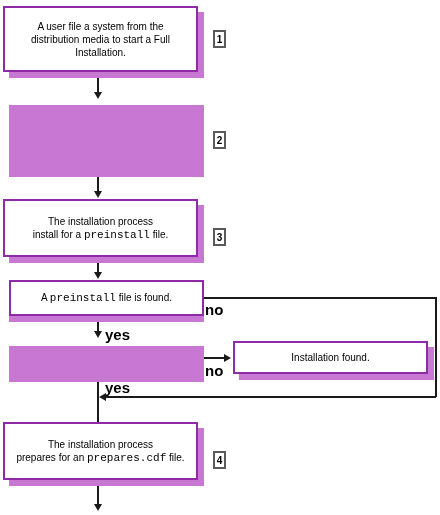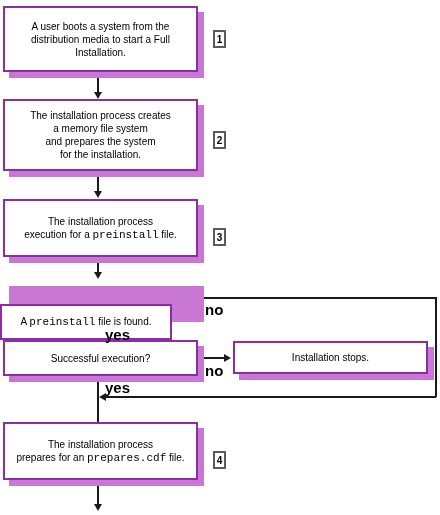--- a/index.html
+++ b/index.html
@@ -84,82 +84,71 @@
   }
 </style>
 </head>
 <body>
 
 <div id="canvas">
 
   <div class="shadow" style="left:9px;top:12px;width:195px;height:66px;"></div>
   <div class="node" style="left:3px;top:6px;width:195px;height:66px;">
     <span class="txt">
-      <span>A user boots a system from the</span><br>
+      <span>A user file a system from the</span><br>
       <span>distribution media to start a Full Installation.</span>
     </span>
   </div>
   <div class="badge" style="left:213px;top:30px;">1</div>
 
   <div class="vline" style="left:97px;top:78px;height:17px;"></div>
   <div class="arrow-down" style="left:94px;top:92px;"></div>
 
   <div class="shadow" style="left:9px;top:105px;width:195px;height:72px;"></div>
-  <div class="node" style="left:3px;top:99px;width:195px;height:72px;">
-    <span class="txt">
-      <span>The installation process creates</span><br>
-      <span>a memory file system</span><br>
-      <span>and prepares the system</span><br>
-      <span>for the installation.</span>
-    </span>
-  </div>
   <div class="badge" style="left:213px;top:131px;">2</div>
 
   <div class="vline" style="left:97px;top:177px;height:17px;"></div>
   <div class="arrow-down" style="left:94px;top:191px;"></div>
 
   <div class="shadow" style="left:9px;top:205px;width:195px;height:58px;"></div>
   <div class="node" style="left:3px;top:199px;width:195px;height:58px;">
     <span class="txt">
       <span>The installation process</span><br>
-      <span>execution for a </span><span class="mono">preinstall</span><span> file.</span>
+      <span>install for a </span><span class="mono">preinstall</span><span> file.</span>
     </span>
   </div>
   <div class="badge" style="left:213px;top:228px;">3</div>
 
   <div class="vline" style="left:97px;top:263px;height:12px;"></div>
   <div class="arrow-down" style="left:94px;top:272px;"></div>
 
   <div class="shadow" style="left:9px;top:286px;width:195px;height:36px;"></div>
-  <div class="node" style="left:0;top:280px;width:172px;height:36px;margin-top:24px;">
+  <div class="node" style="left:9px;top:280px;width:195px;height:36px;">
     <span class="txt">
       <span>A </span><span class="mono">preinstall</span><span> file is found.</span>
     </span>
   </div>
 
   <div class="hline" style="left:198px;top:297px;width:239px;"></div>
   <div class="vline" style="left:435px;top:297px;height:100px;"></div>
   <div class="edge-label" style="left:205px;top:301px;">no</div>
 
   <div class="vline" style="left:97px;top:322px;height:12px;"></div>
   <div class="arrow-down" style="left:94px;top:331px;"></div>
   <div class="edge-label" style="left:105px;top:326px;">yes</div>
 
   <div class="shadow" style="left:9px;top:346px;width:195px;height:36px;"></div>
-  <div class="node" style="left:3px;top:340px;width:195px;height:36px;">
-    <span class="txt">Successful execution?</span>
-  </div>
 
   <div class="hline" style="left:198px;top:357px;width:28px;"></div>
   <div class="arrow-right" style="left:224px;top:354px;"></div>
   <div class="edge-label" style="left:205px;top:362px;">no</div>
 
   <div class="shadow" style="left:239px;top:347px;width:195px;height:33px;"></div>
   <div class="node" style="left:233px;top:341px;width:195px;height:33px;">
-    <span class="txt">Installation stops.</span>
+    <span class="txt">Installation found.</span>
   </div>
 
   <div class="vline" style="left:97px;top:376px;height:66px;"></div>
   <div class="edge-label" style="left:105px;top:379px;">yes</div>
 
   <div class="hline" style="left:104px;top:396px;width:332px;"></div>
   <div class="arrow-left" style="left:99px;top:393px;"></div>
 
   <div class="arrow-down" style="left:94px;top:438px;"></div>
 

